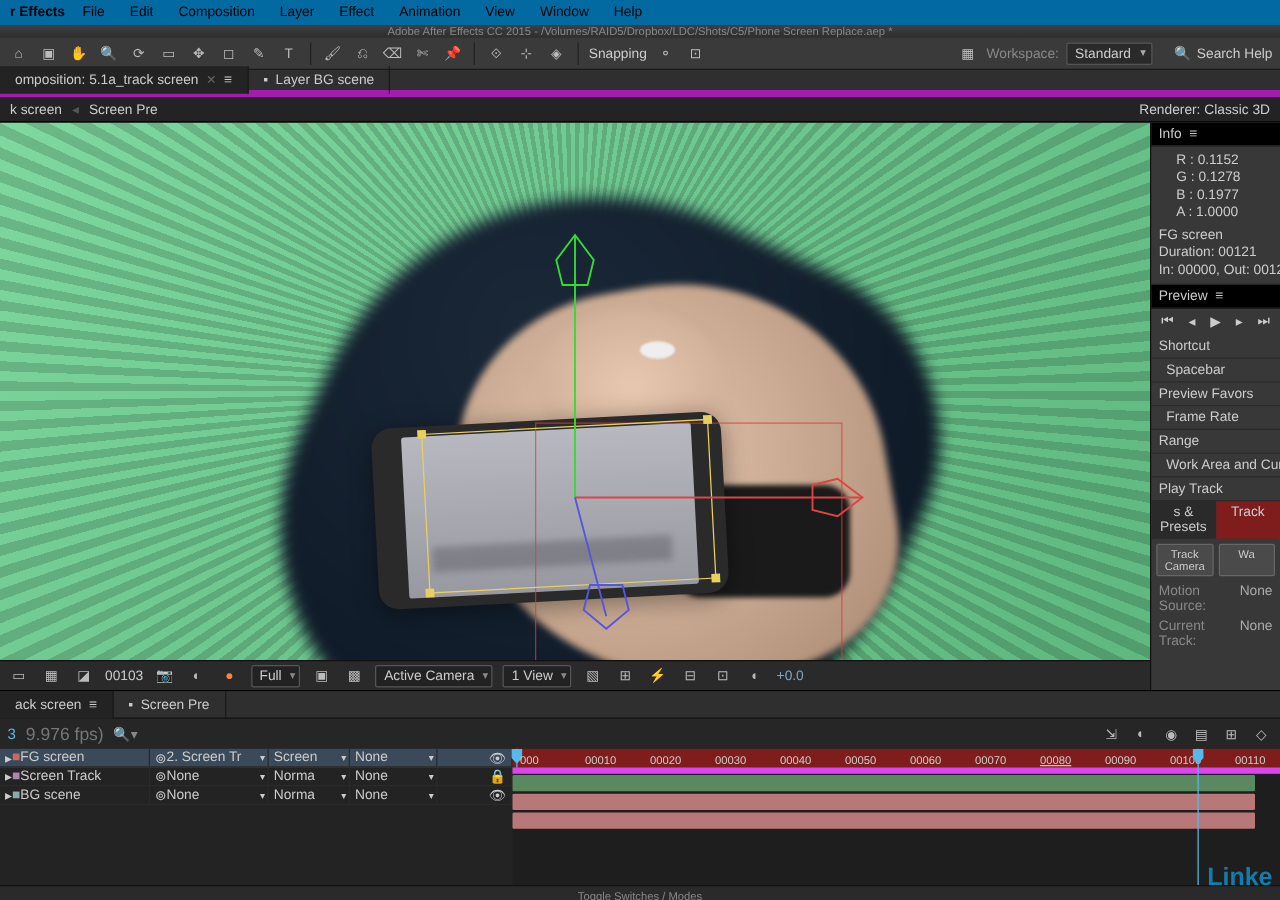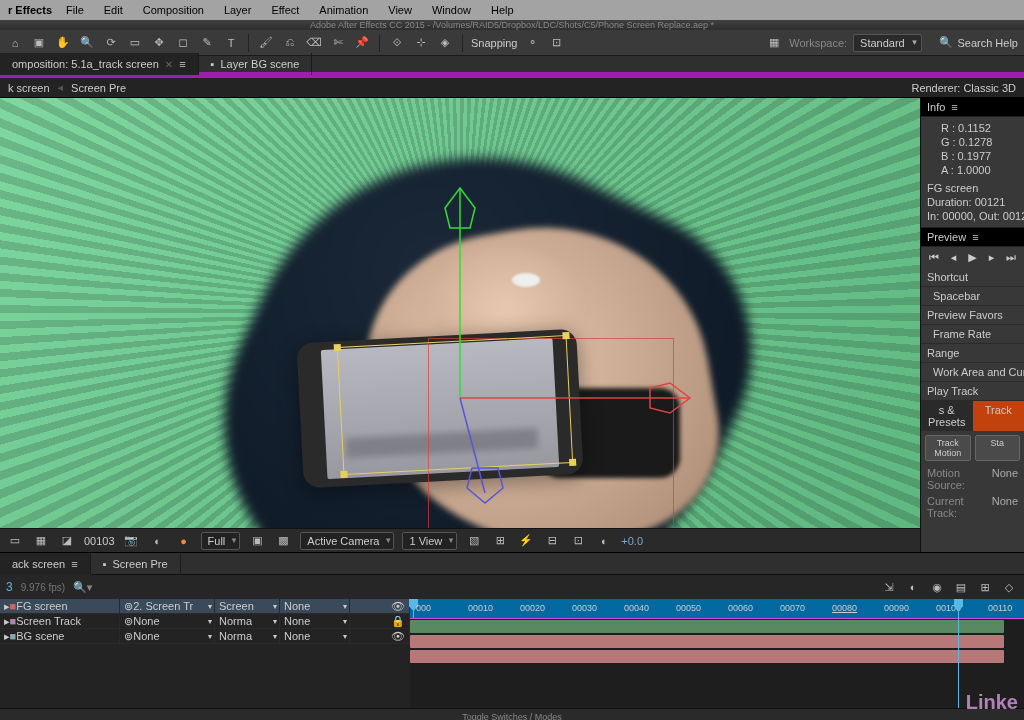--- a/index.html
+++ b/index.html
@@ -1,17 +1,17 @@
 <!DOCTYPE html>
 <html><head>
 <meta charset="utf-8">
 <style>
 *{margin:0;padding:0;box-sizing:border-box;font-family:"Lucida Grande","Segoe UI",Arial,sans-serif;font-size:11px;color:#ccc;user-select:none}
 body{background:#232323;width:1024px;height:720px;overflow:hidden;position:relative}
-.menubar{background:#a3a3a3;height:20px;display:flex;align-items:center;padding:0 8px;gap:0}
+.menubar{background:#0369a1;height:20px;display:flex;align-items:center;padding:0 8px;gap:0}
 .menubar .app{font-weight:bold;color:#000;margin-right:4px}
 .menubar .mitem{color:#000;padding:0 10px;cursor:default}
 .titlebar{background:linear-gradient(#3f3f3f,#2e2e2e);height:10px;color:#888;font-size:9px;text-align:center;line-height:10px}
 .toolbar{background:#3a3a3a;height:26px;display:flex;align-items:center;padding:0 6px;gap:6px;border-bottom:1px solid #1a1a1a}
 .toolbar .sep{width:1px;height:18px;background:#222;margin:0 2px}
 .toolbtn{width:18px;height:18px;display:flex;align-items:center;justify-content:center;color:#bbb;border-radius:2px}
 .workspace-sel{margin-left:auto;display:flex;align-items:center;gap:6px}
 .workspace-sel .lbl{color:#888}
 .workspace-sel .val{color:#ccc;padding:2px 16px 2px 6px;background:#2a2a2a;border:1px solid #555;border-radius:2px;position:relative}
 .workspace-sel .val:after{content:"▾";position:absolute;right:4px;top:2px;font-size:9px;color:#aaa}
@@ -48,52 +48,52 @@
 .side{width:104px;background:#383838;border-left:1px solid #111;overflow:hidden;font-size:10px}
 .panel-title{background:#000000;padding:3px 6px;color:#bbb;border-bottom:1px solid #222;display:flex;gap:6px}
 .panel-body{padding:4px 6px;color:#aaa;border-bottom:1px solid #222}
 .panel-body div{line-height:14px;white-space:nowrap}
 .info-rgb{padding-left:14px}
 .preview-ctrl{display:flex;justify-content:space-around;padding:4px 2px}
 .preview-ctrl span{color:#ccc}
 .side-row{padding:3px 6px;border-bottom:1px solid #2a2a2a;white-space:nowrap}
 .tabs-tracker{display:flex;font-size:10px}
 .tabs-tracker div{flex:1;padding:3px 4px;text-align:center;background:#2a2a2a}
-.tabs-tracker div.on{background:#c2410c}
+.tabs-tracker div.on{background:#7f1d1d}
 .tracker-btns{display:flex;gap:4px;padding:4px}
 .tracker-btns div{flex:1;background:#4a4a4a;border:1px solid #666;padding:2px;text-align:center;font-size:9px;border-radius:2px}
 .kv{display:flex;padding:2px 6px;font-size:10px}
 .kv .k{flex:1;color:#888}
 .kv .v{color:#aaa}
 .timeline{height:172px;background:#262626;border-top:1px solid #000;display:flex;flex-direction:column}
 .tl-tabs{height:22px;display:flex;background:#2f2f2f;border-bottom:1px solid #111}
 .tl-header{height:24px;display:flex;align-items:center;padding:0 6px;gap:8px}
 .tl-header .time{color:#58b8e8;font-size:12px}
-.tl-header .fps{color:#777;font-size:10px}
+.tl-header .fps{color:#777;font-size:14px}
 .tl-header .search-ico{color:#888}
 .tl-header .right{margin-left:auto;display:flex;gap:6px}
 .tl-cols{height:14px;display:flex;background:#303030;font-size:9px;color:#888;border-top:1px solid #111;border-bottom:1px solid #111}
 .tl-cols div{padding:1px 4px;border-right:1px solid #222}
 .tl-body{flex:1;display:flex}
 .layer-area{width:410px;background:#232323}
 .layer-row{height:15px;display:flex;align-items:center;font-size:10px;border-bottom:1px solid #2a2a2a}
 .layer-row.sel{background:#3a4a5a}
 .layer-row .cell{padding:0 4px;border-right:1px solid #2a2a2a;height:100%;display:flex;align-items:center;white-space:nowrap;overflow:hidden}
 .layer-row .dd2{position:relative;padding-right:12px}
 .layer-row .dd2:after{content:"▾";position:absolute;right:2px;font-size:8px}
 .tracks{flex:1;background:#1e1e1e;position:relative}
-.ruler{height:20px;background:#0369a1;border-bottom:1px solid #d946ef;position:relative;display:flex;align-items:center;font-size:9px;color:#888}
+.ruler{height:20px;background:#7f1d1d;border-bottom:5px solid #d946ef;position:relative;display:flex;align-items:center;font-size:9px;color:#888}
 .ruler .tick{position:absolute;top:4px;font-size:9px}
 .playhead{position:absolute;top:0;bottom:0;width:1px;background:#58b8e8}
 .playhead:before{content:"";position:absolute;top:0;left:-4px;width:9px;height:12px;background:#58b8e8;clip-path:polygon(0 0,100% 0,100% 60%,50% 100%,0 60%)}
 .bar{position:absolute;height:13px;left:0;right:20px;border-radius:1px}
 .bar.green{background:#5a8860}
 .bar.pink{background:#b87878}
 .toggle-row{height:16px;text-align:center;font-size:9px;color:#888;background:#2a2a2a;border-top:1px solid #111;line-height:16px}
-.linkedin{position:absolute;right:6px;bottom:6px;font-size:20px;font-weight:bold;color:#f0abfc;opacity:.7}
+.linkedin{position:absolute;right:6px;bottom:6px;font-size:20px;font-weight:bold;color:#0ea5e9;opacity:.7}
 </style>
 </head>
 <body>
 
 <div class="menubar">
   <span class="app">r Effects</span>
   <span class="mitem">File</span>
   <span class="mitem">Edit</span>
   <span class="mitem">Composition</span>
   <span class="mitem">Layer</span>
@@ -249,22 +249,22 @@
     <div class="side-row">Preview Favors</div>
     <div class="side-row" style="padding-left:12px">Frame Rate</div>
     <div class="side-row">Range</div>
     <div class="side-row" style="padding-left:12px">Work Area and Curre</div>
     <div class="side-row">Play Track</div>
     <div class="tabs-tracker">
       <div>s &amp; Presets</div>
       <div class="on">Track</div>
     </div>
     <div class="tracker-btns">
-      <div>Track Motion</div>
-      <div>Sta</div>
+      <div>Track Camera</div>
+      <div>Wa</div>
     </div>
     <div class="kv">
         <span class="k">Motion Source:</span>
         <span class="v">None</span>
       </div>
     <div class="kv">
         <span class="k">Current Track:</span>
         <span class="v">None</span>
       </div>
 

